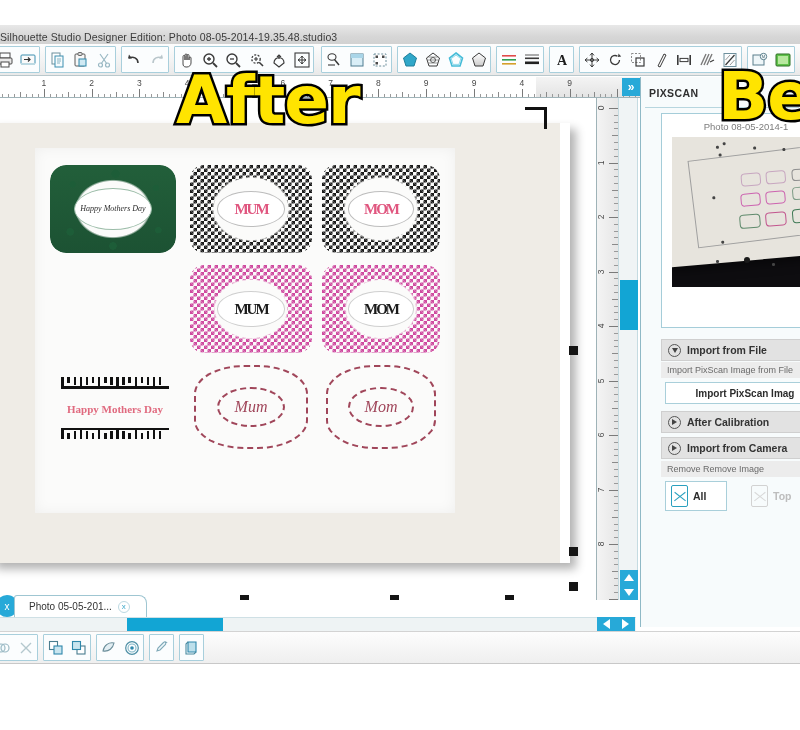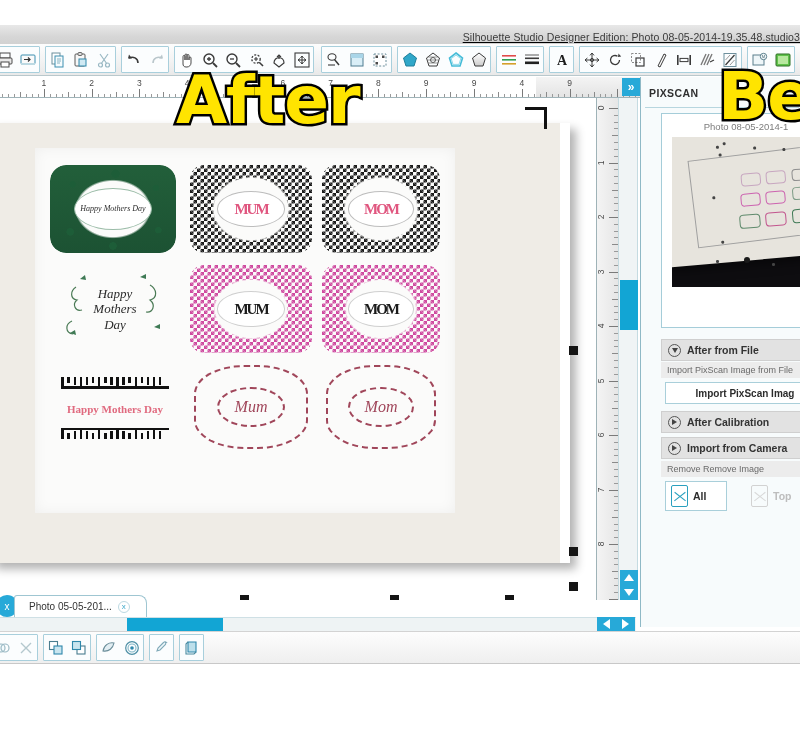--- a/index.html
+++ b/index.html
@@ -9,21 +9,21 @@
     background: #ffffff;
     overflow: hidden;
   }
   #app { position: relative; width: 800px; height: 730px; background:#fff; }
 
   
   .titlebar {
     position:absolute; left:0; top:25px; width:800px; height:25px;
     background: linear-gradient(to bottom, #e8e8e8 0%, #d6d6d6 50%, #cfcfcf 100%);
     border-bottom:1px solid #a9a9a9;
-    display:flex; align-items:center; justify-content:flex-end;text-decoration:underline;
+    display:flex; align-items:center; justify-content:flex-start;
   }
   .titlebar-text { font-size:10.5px; color:#3b3b3b; letter-spacing:.1px; }
   .top-white { position:absolute; left:0; top:0; width:800px; height:25px; background:#fff; }
 
   
   .toolbar {
     position:absolute; left:0; top:44px; width:800px; height:32px;
     background: linear-gradient(to bottom,#fdfdfd 0%, #f2f2f2 60%, #e9e9e9 100%);
     border-bottom:1px solid #b9c8cc;
     display:flex; align-items:center; padding-left:0px;
@@ -705,41 +705,20 @@
 
           <div class="cell" style="left:272px; top:0px; width:118px; height:88px;">
             <div class="frame-shape">
               <div class="ht-black"></div>
               <div class="oval-label">
                 <div class="mono" style="color:#e0567f;">MOM</div>
               </div>
             </div>
           </div>
 
-          <div class="cell" style="left:4px; top:100px; width:122px; height:88px;">
-            <div class="frame-shape" style="flex-direction:column;">
-              <svg width="120" height="86" viewBox="0 0 120 86" style="position:absolute; inset:0;">
-                <path d="M22 22 c-6 4 -6 12 1 13 c-5 4 -2 12 5 10" stroke="#4a7a55" stroke-width="1.2" fill="none"></path>
-                <path d="M18 56 c-7 3 -7 12 1 13" stroke="#4a7a55" stroke-width="1.2" fill="none"></path>
-                <path d="M96 20 c7 4 8 13 0 15 c6 5 3 13 -4 12" stroke="#4a7a55" stroke-width="1.2" fill="none"></path>
-                <g fill="#3f7a55">
-                  <path d="M26 14 l5 -4 l1 5 l-6 -1z"></path>
-                    <path d="M86 12 l6 -3 l0 5 l-6 -2z"></path>
-                  <path d="M100 62 l6 -3 l0 5 l-6 -2z"></path>
-                    <path d="M16 68 l5 -3 l1 5 l-6 -2z"></path>
-                </g>
-              </svg>
-              <div style="position:relative; z-index:2; text-align:center; line-height:1.18;">
-                <div class="script" style="font-size:13px; color:#2b2b2b;">Happy</div>
-                <div class="script" style="font-size:13px; color:#2b2b2b;">Mothers</div>
-                <div class="script" style="font-size:13px; color:#2b2b2b;">Day</div>
-              </div>
-
-            </div>
-          </div>
 
           <div class="cell" style="left:140px; top:100px; width:122px; height:88px;">
             <div class="frame-shape">
               <div class="ht-pink"></div>
               <div class="oval-label" style="border-color:#cfcfcf;">
                 <div class="mono" style="color:#1b1b1b;">MUM</div>
               </div>
             </div>
           </div>
 
@@ -974,21 +953,21 @@
         <div class="ph-bigdot" style="left:72px; top:120px;"></div>
         <div class="ph-dot" style="left:44px; top:123px;"></div>
         <div class="ph-dot" style="left:100px; top:126px;"></div>
       </div>
     </div>
 
     <div class="rp-section" style="top:262px;">
       <span class="tri down">
           <i></i>
         </span>
-      <span>After from File</span>
+      <span>Import from File</span>
     </div>
     <div class="rp-sublabel" style="top:285px;">
       <span>Import PixScan Image from File</span>
     </div>
     <div class="rp-button" style="top:305px;">
       <span>Import PixScan Imag</span>
     </div>
 
     <div class="rp-section" style="top:334px;">
       <span class="tri right">

